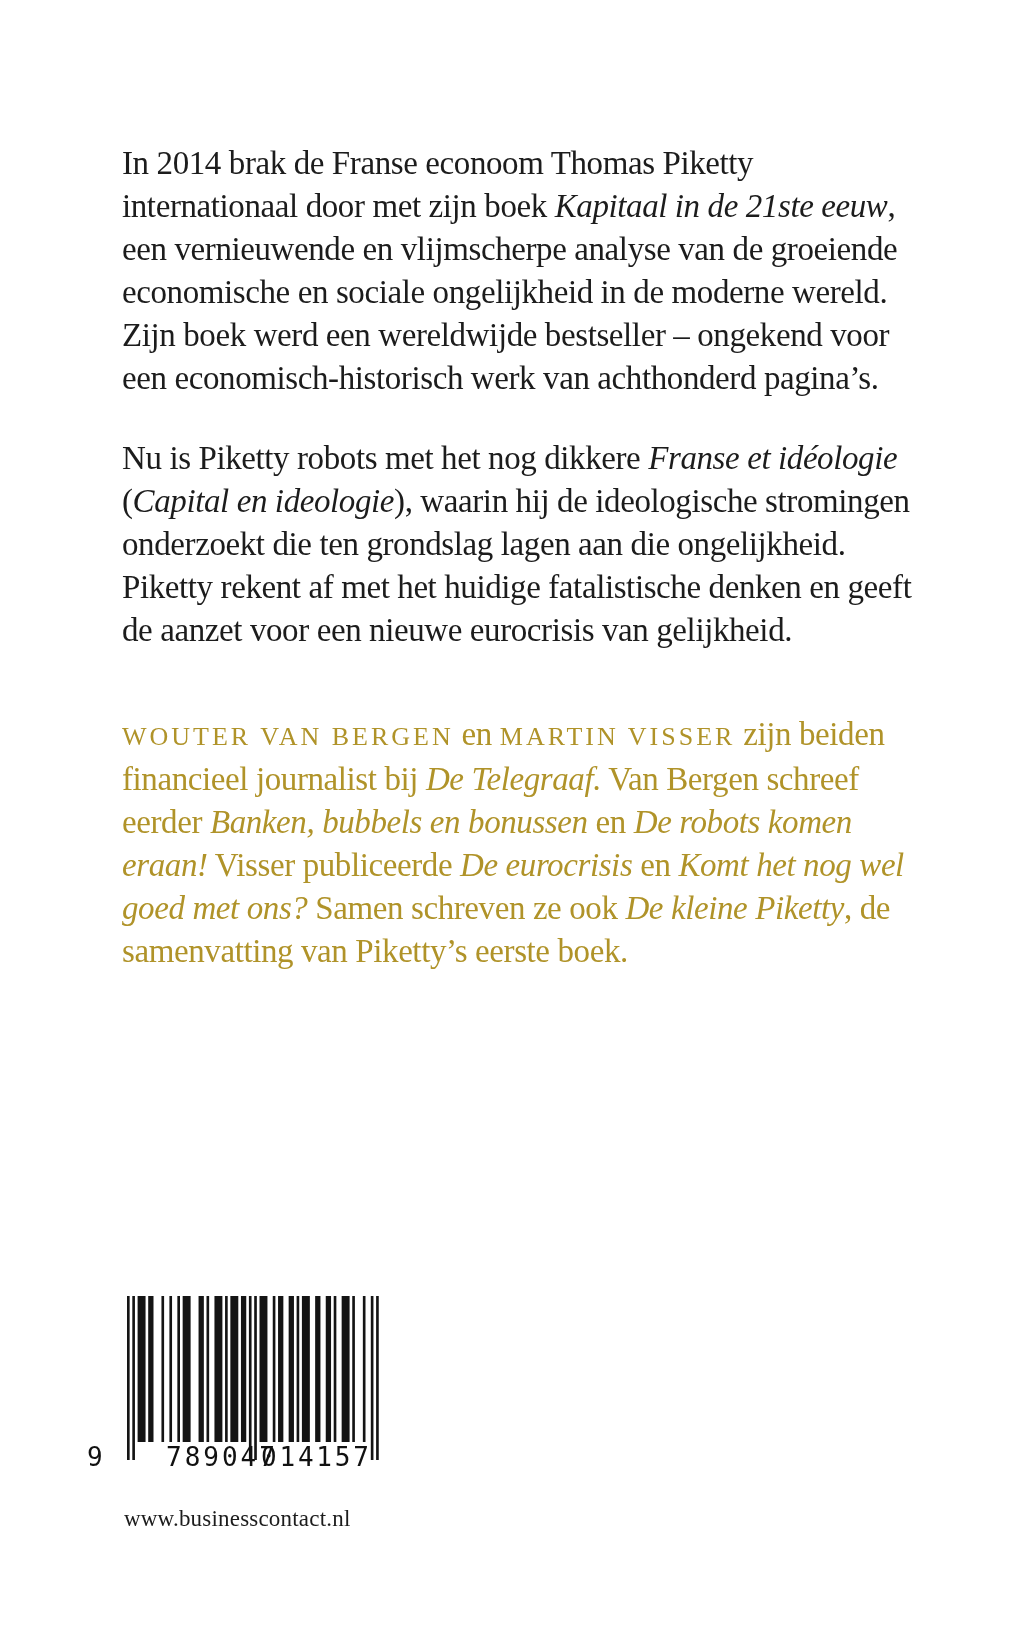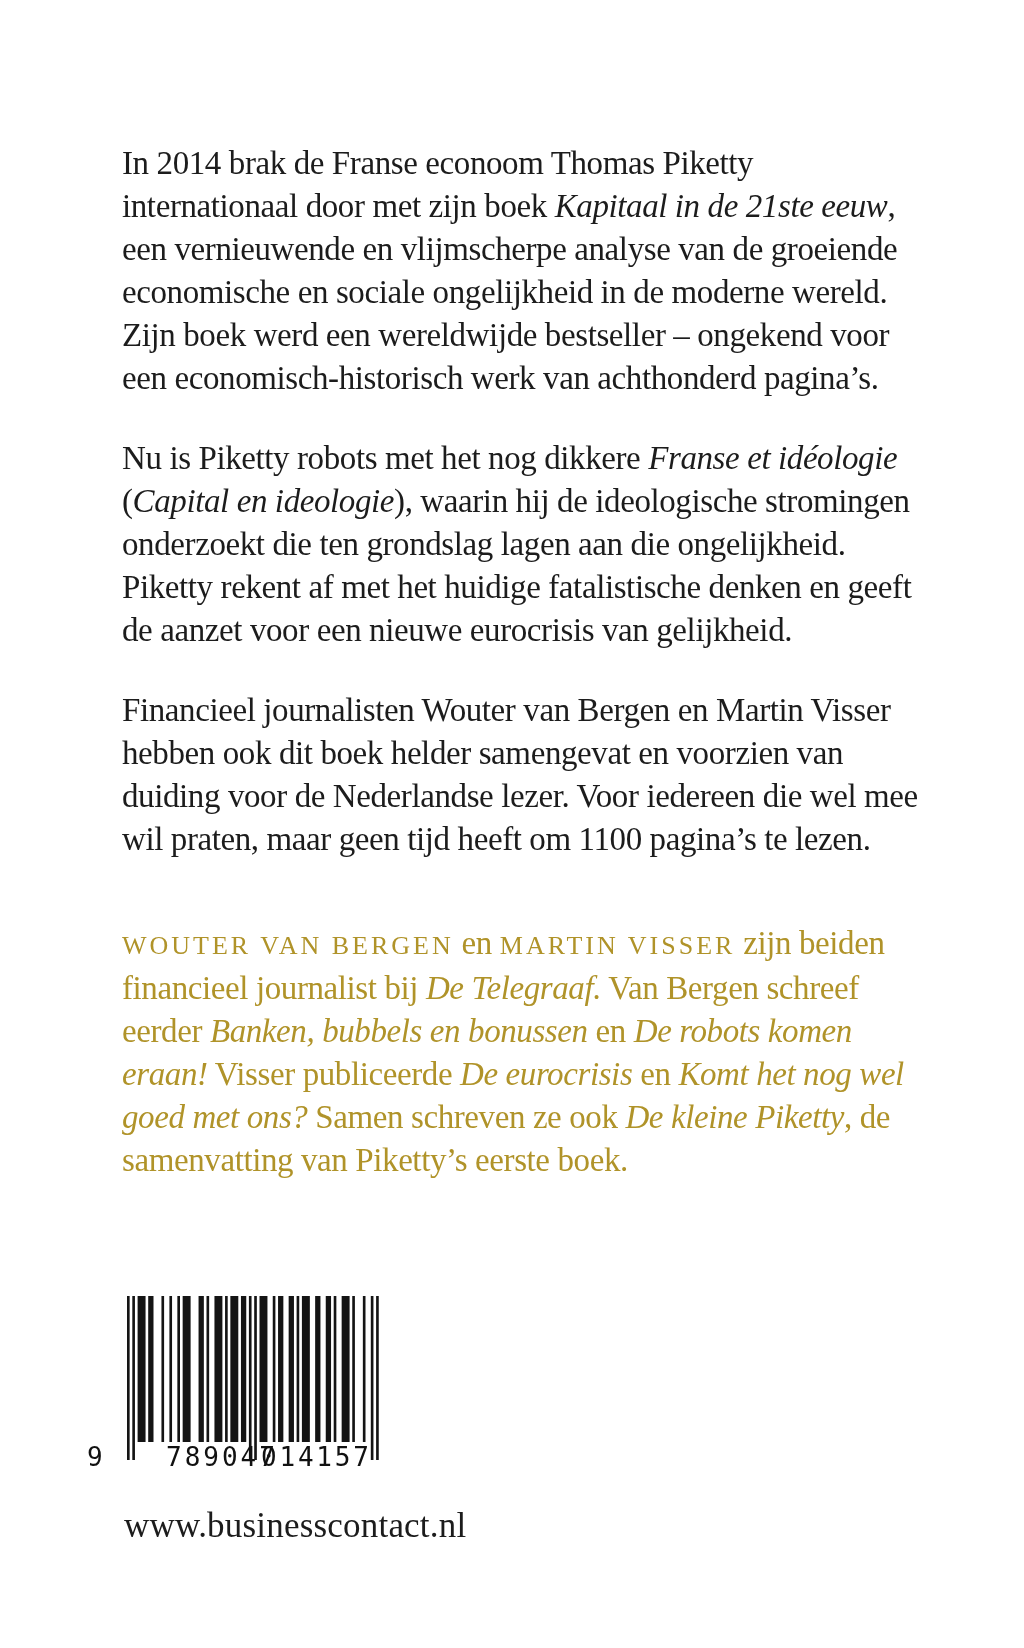--- a/index.html
+++ b/index.html
@@ -45,31 +45,30 @@
     color:#111;
     top:146px;
     white-space:nowrap;
   }
   .bc-first{left:2px;}
   .bc-left{left:53px;letter-spacing:3px;margin-left:28px;}
   .bc-right{left:176px;letter-spacing:2.8px;}
   .website{
     position:absolute;
     left:124px;top:1506px;
-    font-size:35px;
+    font-size:23px;
     letter-spacing:0.2px;
   }
 </style>
 </head>
 <body>
 
 <div class="blurb">
   <p><span>In 2014 brak de Franse econoom Thomas Piketty internationaal door met zijn boek </span><span class="it">Kapitaal in de 21ste eeuw</span><span>, een vernieuwende en vlijmscherpe analyse van de groeiende economische en sociale ongelijkheid in de moderne wereld. Zijn boek werd een wereldwijde bestseller – ongekend voor een economisch-historisch werk van achthonderd pagina’s.</span></p>
   <p><span>Nu is Piketty robots met het nog dikkere </span><span class="it">Franse et idéologie</span><span> (</span><span class="it">Capital en ideologie</span><span>), waarin hij de ideologische stromingen onderzoekt die ten grondslag lagen aan die ongelijkheid. Piketty rekent af met het huidige fatalistische denken en geeft de aanzet voor een nieuwe eurocrisis van gelijkheid.</span></p>
-  <p><span>Financieel journalisten Wouter van Bergen en Martin Visser hebben ook dit boek helder samengevat en voorzien van duiding voor de Nederlandse lezer. Voor iedereen die wel mee wil praten, maar geen tijd heeft om 1100 pagina’s te lezen.</span></p>
   <p class="colophon"><span class="sc">WOUTER VAN BERGEN</span><span> en </span><span class="sc">MARTIN VISSER</span><span> zijn beiden financieel journalist bij </span><span class="it">De Telegraaf.</span><span> Van Bergen schreef eerder </span><span class="it">Banken, bubbels en bonussen</span><span> en </span><span class="it">De robots komen eraan!</span><span> Visser publiceerde </span><span class="it">De eurocrisis</span><span> en </span><span class="it">Komt het nog wel goed met ons?</span><span> Samen schreven ze ook </span><span class="it">De kleine Piketty</span><span>, de samenvatting van Piketty’s eerste boek.</span></p>
 </div>
 
 <div class="barcode">
   <svg width="300" height="176" xmlns="http://www.w3.org/2000/svg">
       <rect x="42.00" y="0" width="2.65" height="164" fill="#141414"></rect>
       <rect x="47.30" y="0" width="2.65" height="164" fill="#141414"></rect>
       <rect x="52.60" y="0" width="7.95" height="146" fill="#141414"></rect>
       <rect x="63.20" y="0" width="5.30" height="146" fill="#141414"></rect>
       <rect x="76.45" y="0" width="2.65" height="146" fill="#141414"></rect>

